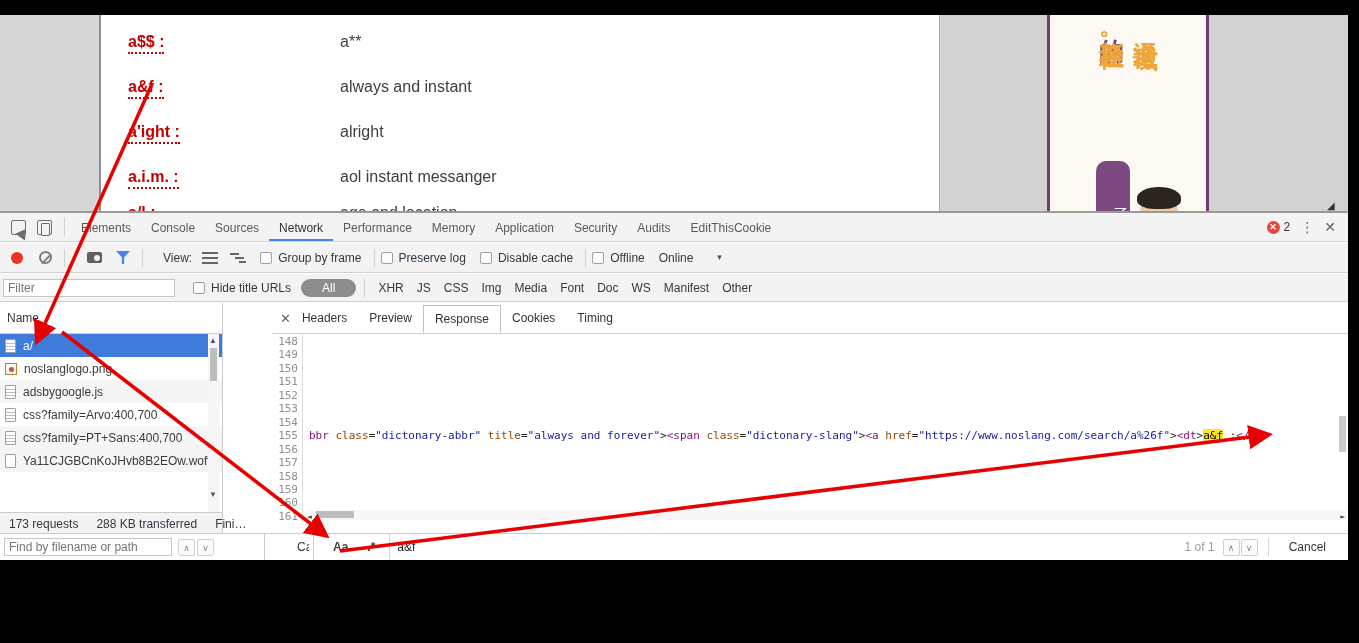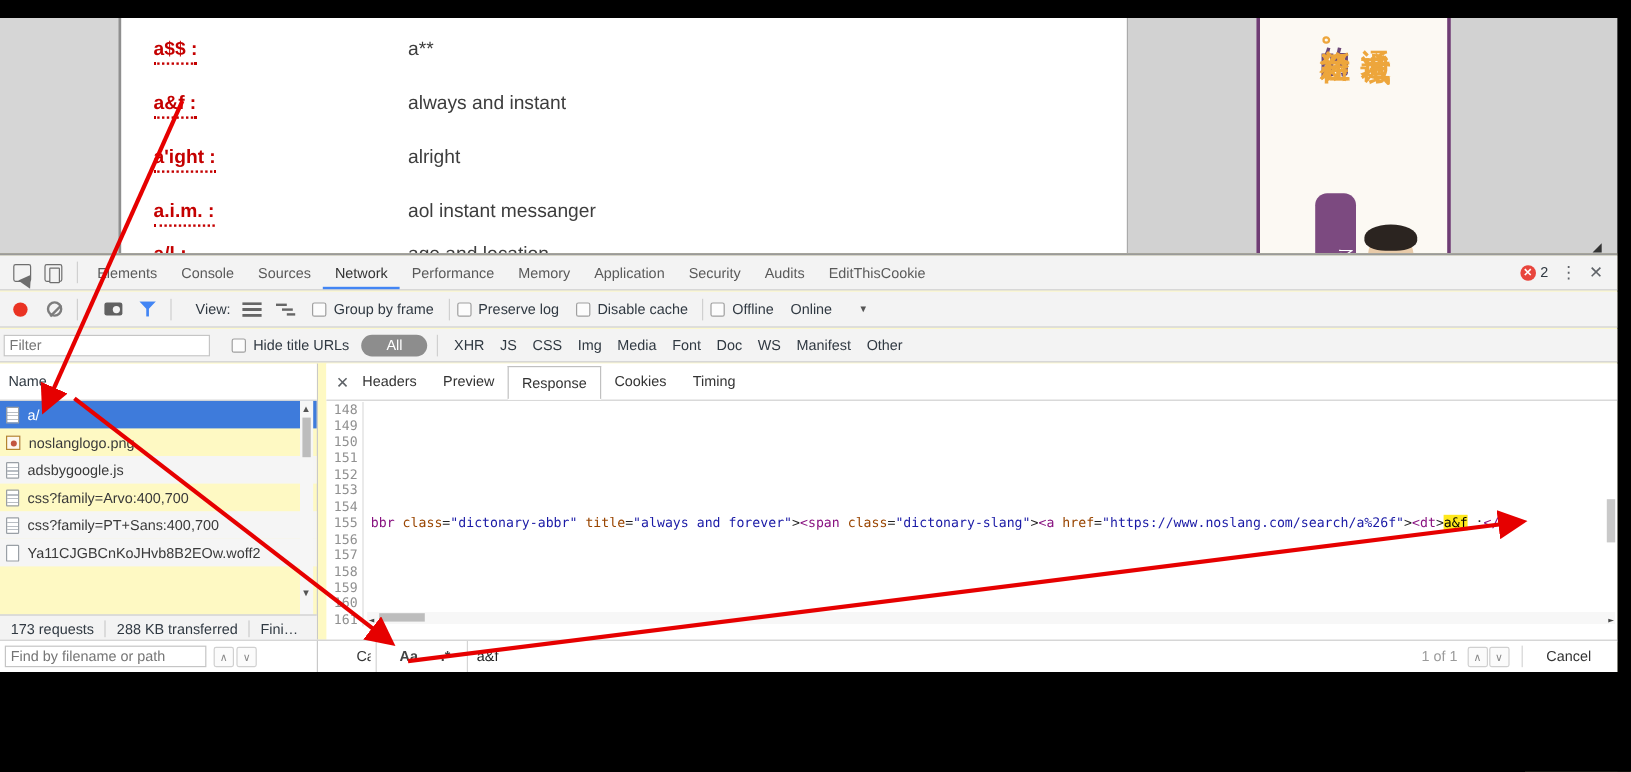--- a/index.html
+++ b/index.html
@@ -25,21 +25,21 @@
   #ad-btn { position:absolute; left:46px; top:146px; width:34px; height:70px; background:#7c4a80;
             border-radius:10px; color:#fff; writing-mode:vertical-rl; text-orientation:upright;
             font-size:15px; text-align:center; padding-top:7px; letter-spacing:2px; }
   #ad-face { position:absolute; left:90px; top:178px; width:38px; height:40px; background:#e9cba9;
              border-radius:50% 50% 0 0; }
   #ad-face:before { content:""; position:absolute; left:-3px; top:-6px; width:44px; height:22px;
                     background:#2b2420; border-radius:50% 50% 40% 40%; }
   #page-scroll-arrow { left:1327px; top:200px; color:#333; font-size:10px; }
 
   
-  #devtools { left:0; top:211px; width:1348px; height:349px; background:#fef9c3;
+  #devtools { left:0; top:211px; width:1348px; height:349px; background:#ffffff;
               border-top:2px solid #9a9a9a; font-size:12px; color:#303942; }
 
   
   #main-tabbar { position:absolute; left:0; top:0; width:100%; height:29px; background:#f3f3f3;
                  border-bottom:1px solid #d0d0d0; display:flex; align-items:center; }
   .tb-icon { width:15px; height:15px; position:relative; margin-left:11px; }
   #inspect-icon { border:1.5px solid #6e6e6e; border-radius:2px; }
   #inspect-icon:after { content:""; position:absolute; right:-4px; bottom:-4px;
     border-left:6px solid transparent; border-right:6px solid transparent;
     border-bottom:10px solid #6e6e6e; transform:rotate(35deg); }
@@ -87,21 +87,21 @@
   
   #filter-bar { position:absolute; left:0; top:61px; width:100%; height:28px; background:#f3f3f3;
                 border-bottom:1px solid #d0d0d0; display:flex; align-items:center; }
   #filter-input { margin-left:3px; width:172px; height:18px; border:1px solid #c5c5c5; background:#fff;
                   font-size:12px; padding:0 4px; color:#333; font-family:"Liberation Sans",sans-serif; }
   #all-pill { background:#8d8d8d; color:#fff; border-radius:9px; padding:2px 21px; margin-left:10px; }
   .ftype { margin-left:13px; color:#303942; }
 
   
   #content { position:absolute; left:0; top:90px; width:100%; height:232px; }
-  #left-pane { position:absolute; left:0; top:0; width:265px; height:100%;
+  #left-pane { position:absolute; left:0; top:0; width:223px; height:100%;
                border-right:1px solid #c9c9c9; }
   #name-header { position:absolute; left:0; top:0; width:100%; height:31px; background:#fff;
                  border-bottom:1px solid #d0d0d0; line-height:31px; padding-left:7px; color:#303942; }
   #req-list { position:absolute; left:0; top:31px; width:100%; height:178px; overflow:hidden; }
   .req-row { height:23px; display:flex; align-items:center; padding-left:5px; color:#3a3a3a;
              white-space:nowrap; overflow:hidden; }
   .req-row.zebra { background:#f5f5f5; }
   .req-row.selected { background:#3e7bdb; color:#fff; }
   .doc-icon { width:11px; height:14px; border:1px solid #9aa0a6; background:
       linear-gradient(#fff 3px,#b9bec4 3px,#b9bec4 4px,#fff 4px,#fff 6px,#b9bec4 6px,#b9bec4 7px,#fff 7px,#fff 9px,#b9bec4 9px,#b9bec4 10px,#fff 10px);

